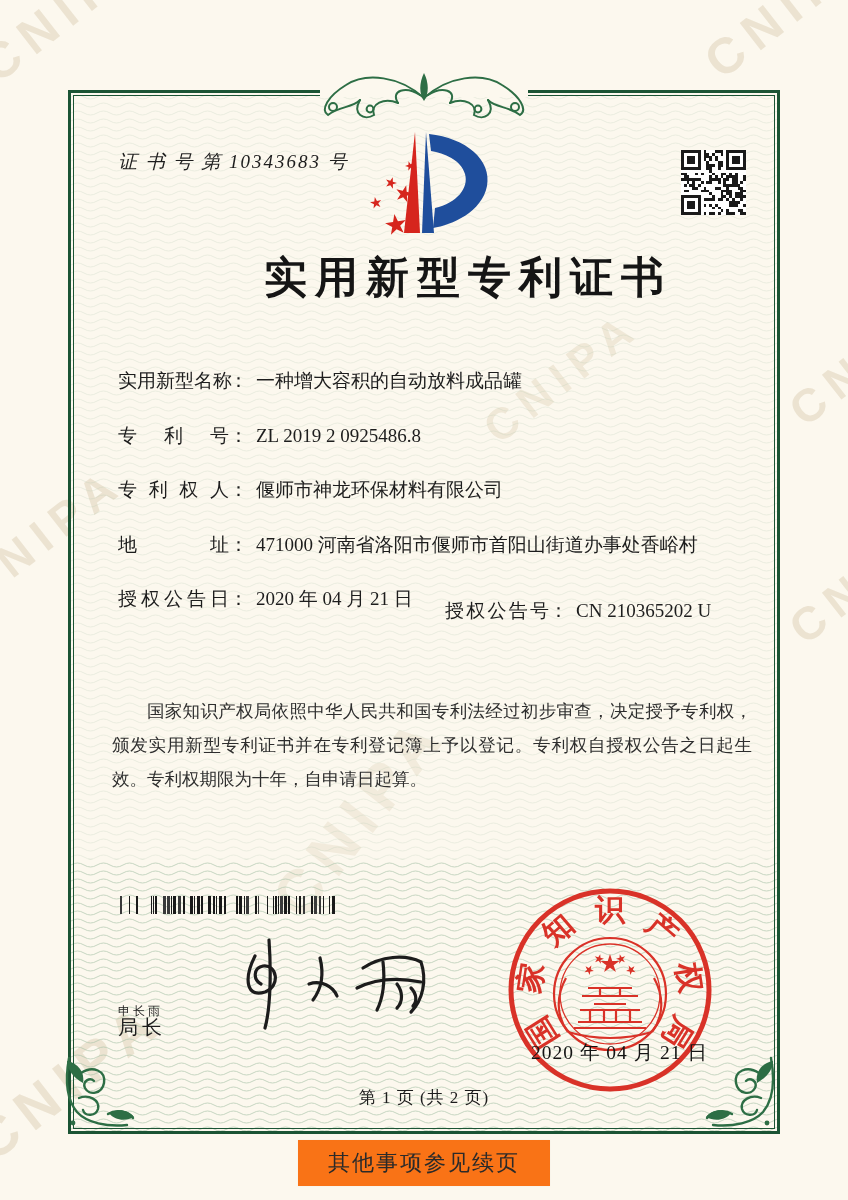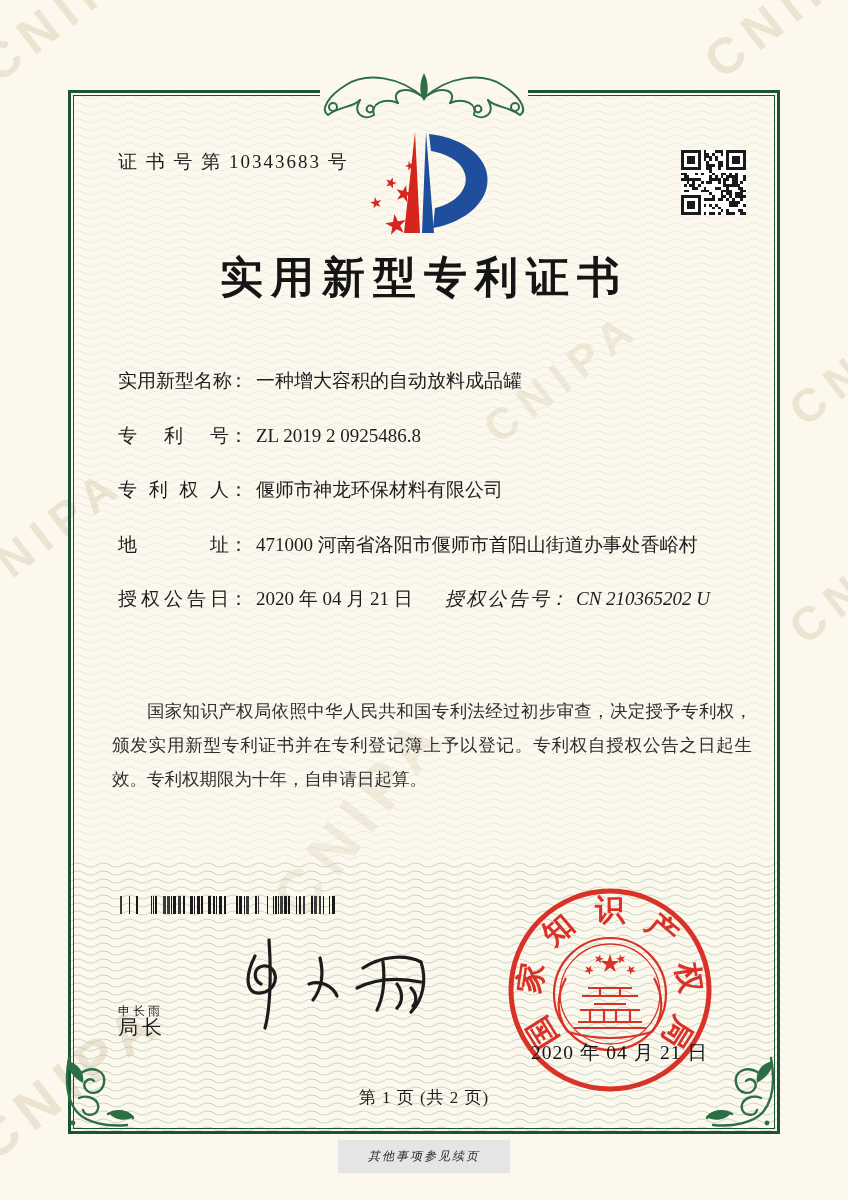--- a/index.html
+++ b/index.html
@@ -22,54 +22,54 @@
     font-family:"Liberation Sans","DejaVu Sans",sans-serif;font-weight:bold;
     color:rgba(203,184,150,.32);letter-spacing:10px;
     transform:rotate(-38deg);white-space:nowrap;
   }
   .frame{
     position:absolute;left:68px;top:90px;width:706px;height:1038px;
     border:3px solid var(--green);z-index:1;
   }
   .frame-inner{position:absolute;inset:2px;border:1px solid var(--green);}
   .waves{position:absolute;inset:0;width:100%;height:100%;}
-  .cert-no{position:absolute;left:118px;top:149px;font-size:19px;letter-spacing:2px;z-index:2;}
+  .cert-no{position:absolute;left:118px;top:149px;font-size:19px;letter-spacing:2px;z-index:2;font-style:italic;}
   .logo{position:absolute;left:336px;top:126px;z-index:2;}
   .qr{position:absolute;left:681px;top:150px;z-index:2;}
   .title{
     position:absolute;left:68px;top:249px;width:712px;text-align:center;
-    font-size:43px;font-weight:bold;letter-spacing:8px;z-index:2;color:#151515;
+    font-size:43px;font-weight:bold;letter-spacing:8px;z-index:2;color:#151515;padding-left:44px;
   }
   .fields{position:absolute;left:118px;top:352px;width:632px;z-index:2;font-size:19px;margin-top:16px;}
   .frow{height:54.5px;white-space:nowrap;}
   .flabel{
     display:inline-block;width:111px;text-align:justify;text-align-last:justify;
     vertical-align:top;
   }
   .fcolon{margin-right:8px;}
   .frow-last{position:relative;}
-  .pair2{position:absolute;left:327px;top:0;font-style:italic;}
+  .pair2{position:absolute;left:327px;top:12px;}
   .pair2 .flabel{width:104px;}
   .paras{
     position:absolute;left:112px;top:694px;width:640px;z-index:2;
     font-size:17.5px;line-height:34px;text-align:justify;color:#2e2e2e;
   }
   .paras p{margin:0;text-indent:2em;}
   .barcode{position:absolute;left:120px;top:896px;z-index:2;}
   .sig-title{position:absolute;left:118px;top:1014px;font-size:20px;letter-spacing:4px;z-index:2;}
   .sig-name{position:absolute;left:118px;top:1003px;font-size:12px;letter-spacing:3px;z-index:2;}
   .signature{position:absolute;left:225px;top:928px;z-index:2;}
   .seal{position:absolute;left:504px;top:884px;z-index:3;opacity:.95;}
   .seal-ring-char{font-size:30px;font-weight:bold;fill:var(--seal-red);}
   .seal-date{position:absolute;left:531px;top:1039px;font-size:19.5px;letter-spacing:1px;z-index:4;color:#141414;}
   .page-num{position:absolute;left:68px;top:1086px;width:712px;text-align:center;font-size:17px;letter-spacing:1px;z-index:2;}
   .footer-note{
     position:absolute;left:50%;top:1140px;transform:translateX(-50%);
-    background:#e5e5e5;padding:8px 30px;font-size:12px;letter-spacing:2px;
-    font-style:italic;color:#2a2a2a;z-index:2;box-shadow:0 0 2px rgba(0,0,0,.04);
+    background:#f97316;padding:8px 30px;font-size:22px;letter-spacing:2px;
+    color:#2a2a2a;z-index:2;box-shadow:0 0 2px rgba(0,0,0,.04);
   }
   .flourish{position:absolute;left:300px;top:60px;z-index:2;}
   .corner-orn{position:absolute;top:1054px;z-index:2;}
   .corner-orn.left{left:60px;}
   .corner-orn.right{left:702px;transform:scaleX(-1);}
 </style>
 </head>
 <body>
 
 <div class="wm" style="left:-34px;top:-20px;font-size:50px;">CNIPA</div>

